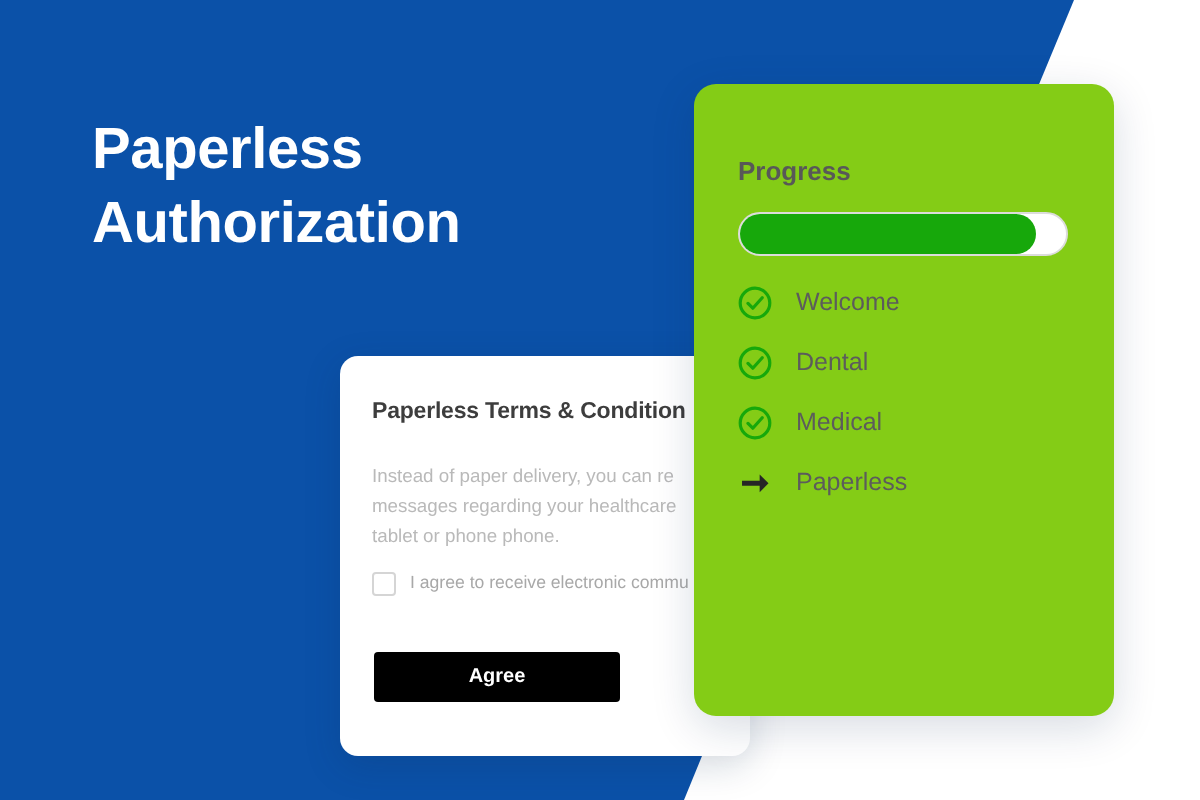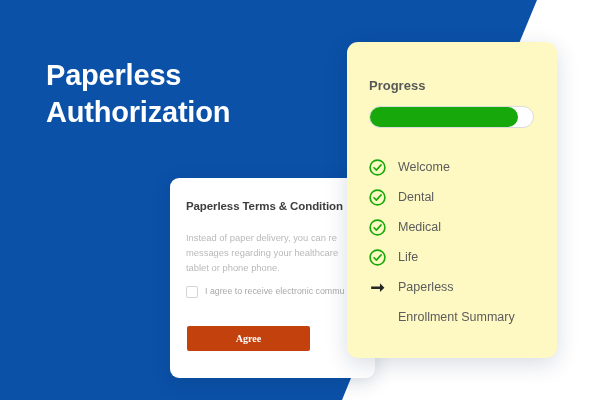--- a/index.html
+++ b/index.html
@@ -58,49 +58,49 @@
     white-space:nowrap;
   }
   #agree-checkbox {
     width:12px; height:12px; flex:0 0 12px;
     border:1px solid #d5d5d5; border-radius:2px; background:#fff;
   }
   #agree-label { font-size:8.8px; color:#a8a8a8; }
   #agree-button {
     position:absolute; left:17px; top:148px;
     width:123px; height:25px;
-    background:#c2410c; border:none; border-radius:2px;
+    background:#000000; border:none; border-radius:2px;
     color:#ffffff; font-size:10px; font-weight:bold;
-    font-family:Liberation Serif, serif;
+    font-family:Liberation Sans, sans-serif;
     cursor:pointer;
   }
 
   
   #progress-card {
     position:absolute; left:347px; top:42px;
     width:210px; height:316px;
-    background:#fef9c3; border-radius:11px;
+    background:#84cc16; border-radius:11px;
     box-shadow:0 6px 22px rgba(10,40,80,0.16);
   }
   #progress-label {
     position:absolute; left:22px; top:36px;
     font-size:13px; font-weight:bold; color:#585858;
   }
   #progress-track {
     position:absolute; left:22px; top:64px;
     width:165px; height:22px;
     background:#ffffff; border:1px solid #dcdcdc; border-radius:11px;
   }
   #progress-fill {
     position:absolute; left:0; top:0; height:100%;
     background:#17A80B; border-radius:11px;
   }
 
   #step-list {
-    position:absolute; left:22px; top:110px; width:180px;text-align:right;
+    position:absolute; left:22px; top:94px; width:180px;text-align:right;
   }
   .step-row {
     display:flex; align-items:center; height:30px; gap:12px;
   }
   .step-icon {
     width:17px; height:17px; flex:0 0 17px;
     display:flex; align-items:center; justify-content:center;
   }
   .step-label { font-size:12.5px; color:#5c5c5c; }
 
@@ -159,33 +159,20 @@
           <span class="step-icon">
             <svg width="17" height="17" viewBox="0 0 17 17">
               <circle cx="8.5" cy="8.5" r="7.4" fill="none" stroke="#17A80B" stroke-width="1.6"></circle>
               <path d="M5 8.7 L7.4 11.1 L12.1 5.9" fill="none" stroke="#17A80B" stroke-width="1.6" stroke-linecap="round" stroke-linejoin="round"></path>
             </svg>
           </span>
           <span class="step-label">Medical</span>
         </div>
         <div class="step-row">
           <span class="step-icon">
-            <svg width="17" height="17" viewBox="0 0 17 17">
-              <circle cx="8.5" cy="8.5" r="7.4" fill="none" stroke="#17A80B" stroke-width="1.6"></circle>
-              <path d="M5 8.7 L7.4 11.1 L12.1 5.9" fill="none" stroke="#17A80B" stroke-width="1.6" stroke-linecap="round" stroke-linejoin="round"></path>
-            </svg>
-          </span>
-          <span class="step-label">Life</span>
-        </div>
-        <div class="step-row">
-          <span class="step-icon">
             <span class="arrow-glyph">➞</span>
           </span>
           <span class="step-label">Paperless</span>
-        </div>
-        <div class="step-row">
-          <span class="step-icon"></span>
-          <span class="step-label">Enrollment Summary</span>
         </div>
       </div>
   </div>
 
 </div>
 
 </body></html>

